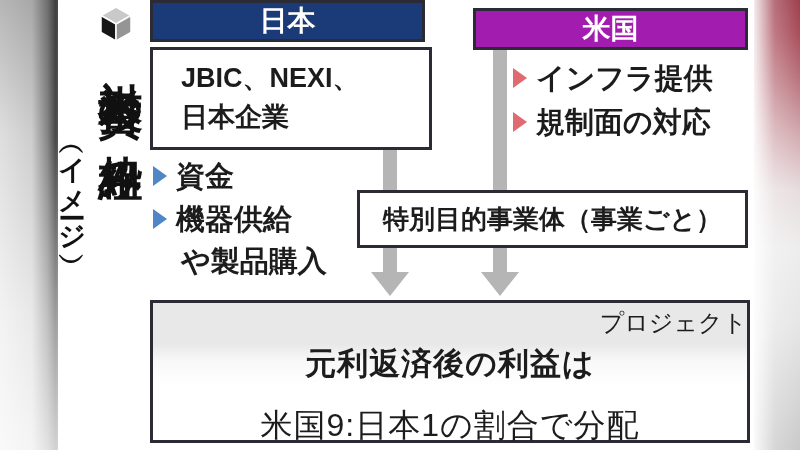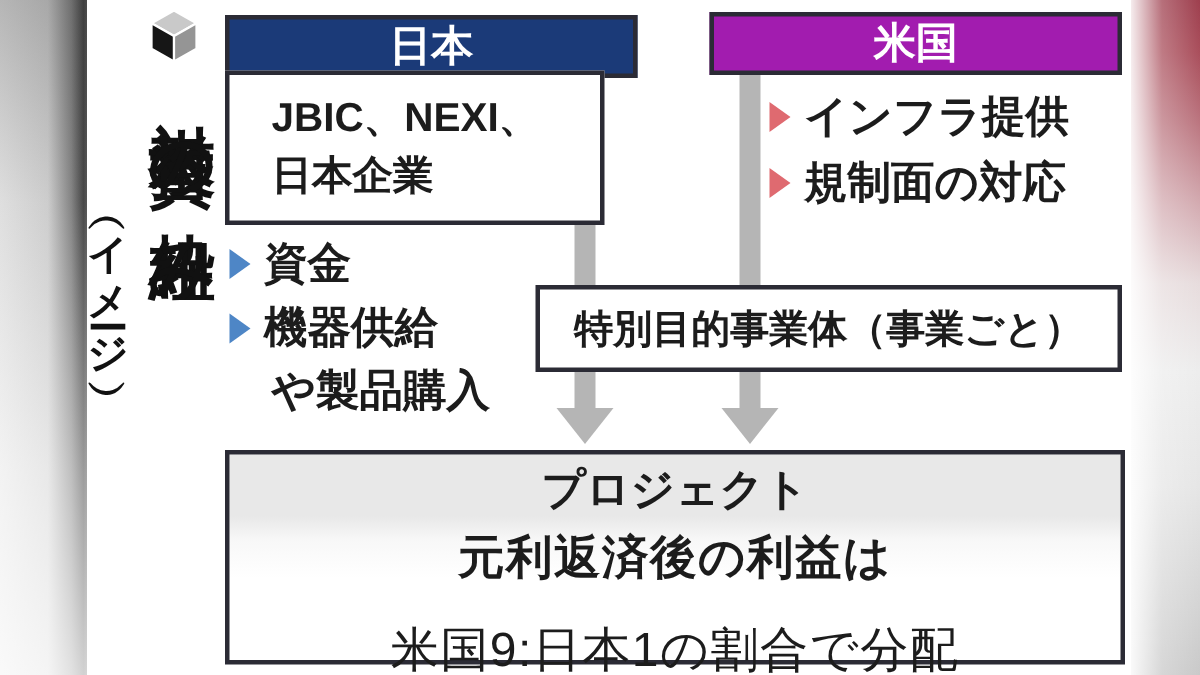--- a/index.html
+++ b/index.html
@@ -41,31 +41,31 @@
   .shaft.b{left:493px;top:50px;height:226px;}
   .ahead{position:absolute;width:0;height:0;z-index:1;
     border-left:19px solid transparent;border-right:19px solid transparent;
     border-top:24px solid #b5b5b5;}
   .ahead.a{left:371px;top:272px;}
   .ahead.b{left:481px;top:272px;}
   
   .box{position:absolute;border:3px solid #2b2b35;background:#fff;z-index:2;}
   .hdr{display:flex;align-items:center;justify-content:center;
     color:#fff;font-weight:bold;font-size:28px;}
-  .japan-hdr{left:150px;top:10px;width:275px;height:42px;background:#1b3a78;}
-  .japan-body{left:150px;top:47px;width:253px;height:103px;
+  .japan-hdr{left:150px;top:0;width:275px;height:42px;background:#1b3a78;}
+  .japan-body{left:150px;top:47px;width:282px;height:103px;
     padding:9px 10px 0 28px;font-size:27px;font-weight:bold;line-height:1.45;}
   .us-hdr{left:473px;top:8px;width:275px;height:42px;background:#a21caf;}
   .spv{left:357px;top:190px;width:391px;height:58px;
     display:flex;align-items:center;justify-content:center;
     font-size:26px;font-weight:bold;white-space:nowrap;font-family:Liberation Serif, serif;}
   .project{left:150px;top:300px;width:600px;height:143px;
     background:linear-gradient(to bottom,#e8e8e8 0%,#e8e8e8 30%,#f8f8f8 42%,#ffffff 60%);
     text-align:center;}
-  .project .p-hdr{margin-top:4px;font-size:29px;font-weight:bold;}
+  .project .p-hdr{margin-top:4px;font-size:24px;font-weight:normal;text-align:right;}
   .project .p-line1{margin-top:4px;font-size:31px;font-weight:bold;letter-spacing:1px;}
   .project .p-line2{margin-top:19px;font-size:32px;font-weight:normal;letter-spacing:1px;}
   
   .bullet{position:absolute;display:flex;align-items:flex-start;z-index:2;
     font-size:29px;font-weight:bold;line-height:1.15;white-space:nowrap;}
   .tri{width:0;height:0;margin-top:6px;margin-right:9px;
     border-top:10px solid transparent;border-bottom:10px solid transparent;}
   .tri.blue{border-left:14px solid #4e86c6;}
   .tri.red{border-left:14px solid #df6a70;}
   .b-shikin{left:153px;top:160px;}

